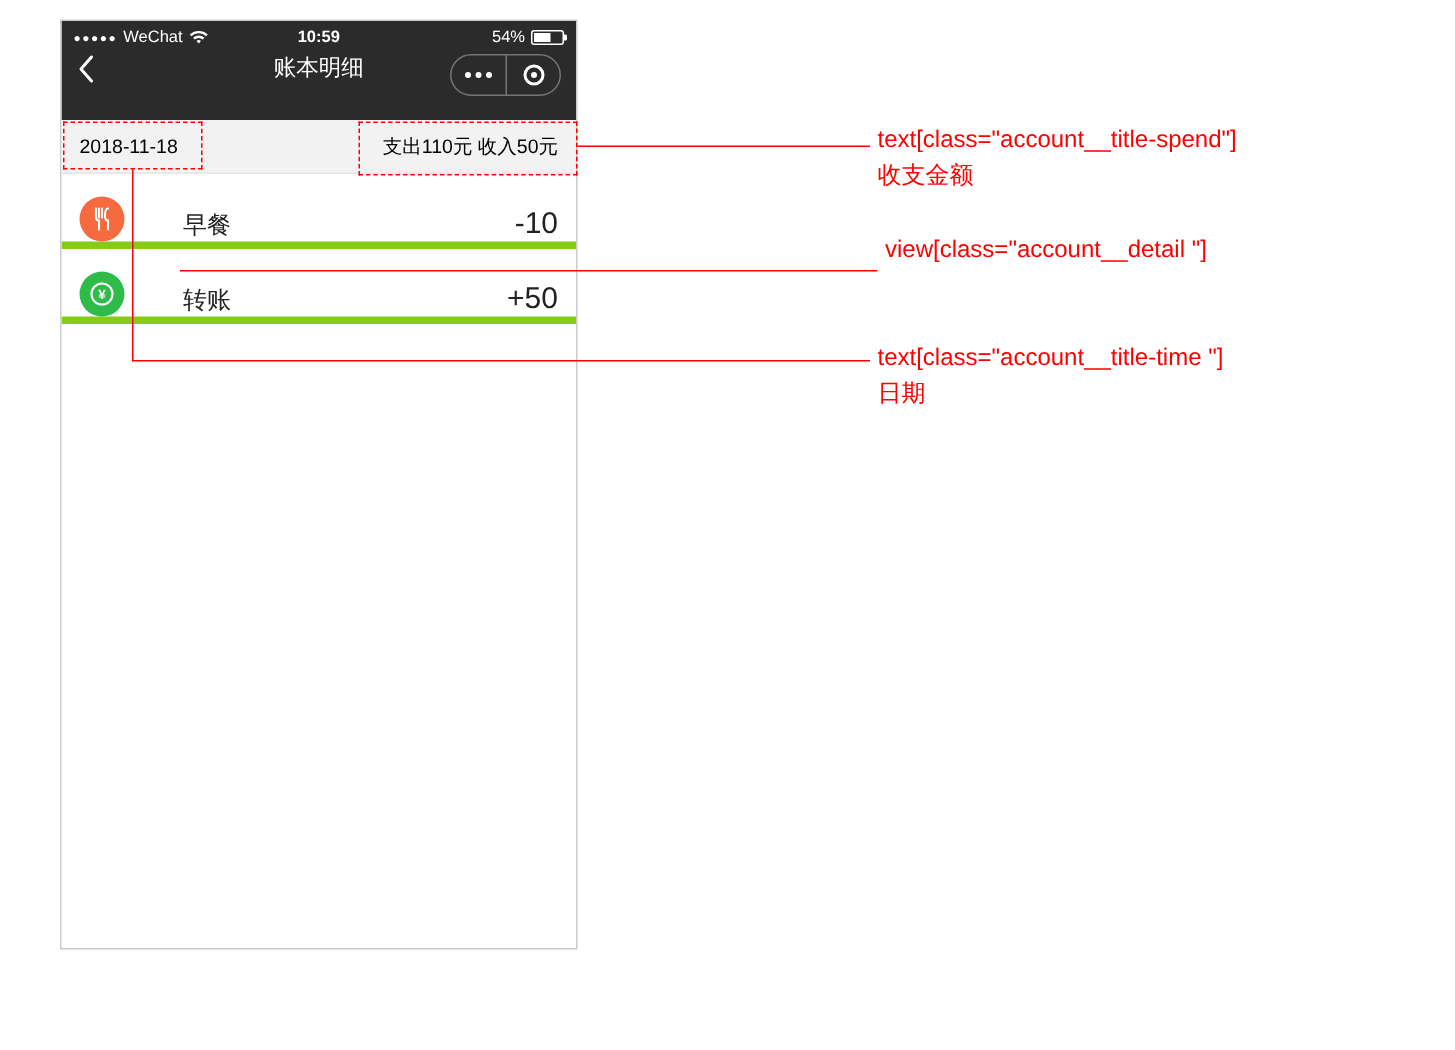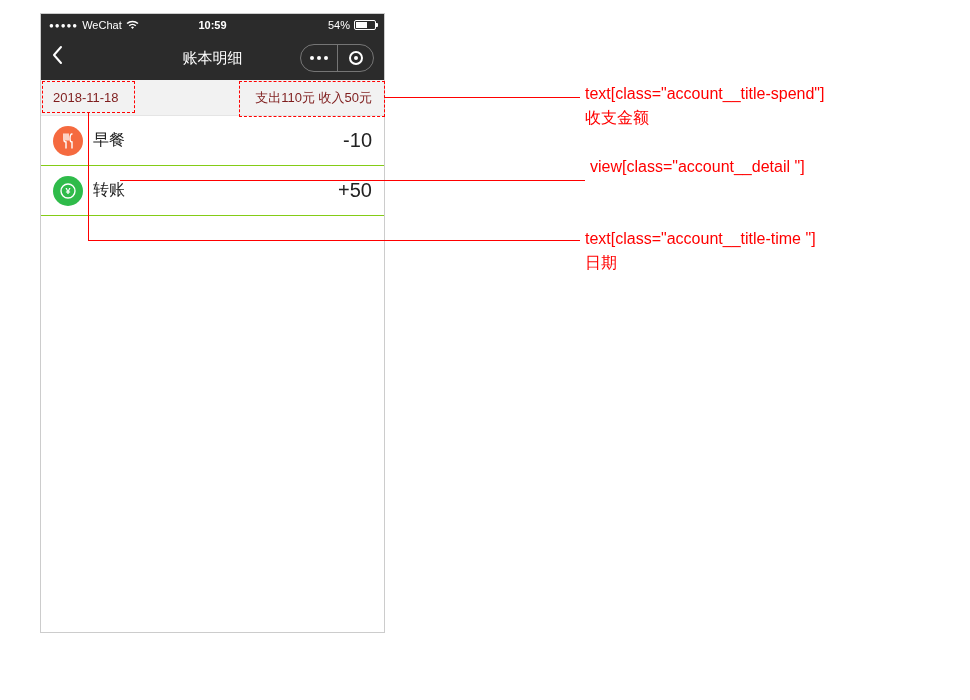--- a/index.html
+++ b/index.html
@@ -43,21 +43,21 @@
       width: 2px; height: 4px; background: #fff; border-radius: 0 1px 1px 0;
     }
     .battery-fill { position: absolute; left: 1px; top: 1px; bottom: 1px; width: 54%; background: #fff; }
 
     
     .nav-bar {
       height: 44px;
       background: #2b2b2b;
       color: #fff;
       display: flex;
-      align-items: center;
+      align-items: flex-start;
       position: relative;
       padding: 0 10px;
     }
     .nav-back { font-size: 22px; font-weight: 200; cursor: pointer; }
     .nav-title {
       position: absolute; left: 50%; transform: translateX(-50%);
       font-size: 15px;
     }
     .nav-right {
       position: absolute; right: 10px;
@@ -82,32 +82,33 @@
     .target::after { content: ""; width: 4px; height: 4px; background: #fff; border-radius: 50%; }
 
     
     .summary {
       height: 36px;
       background: #f2f2f2;
       border-bottom: 1px solid #e5e5e5;
       display: flex; align-items: center;
       padding: 0 12px;
       font-size: 13px;
-      color: #7f1d1d;
+      color: #000000;
       justify-content: space-between;
       position: relative;
     }
 
     
     .row {
       height: 50px;
-      display: flex; align-items: center;
+      display: flex; align-items: flex-end;
       padding: 0 12px;
-      border-bottom: 1px solid #84cc16;
-      position: relative;
+      border-bottom: 5px solid #84cc16;
+      position: relative;
+      gap: 29px;
     }
     .row .icon {
       width: 30px; height: 30px; border-radius: 50%;
       margin-right: 10px; flex-shrink: 0;
       display: flex; align-items: center; justify-content: center;
       color: #fff;
     }
     .row .label { font-size: 16px; color: #222; }
     .row .amount { margin-left: auto; font-size: 20px; color: #222; }
 

